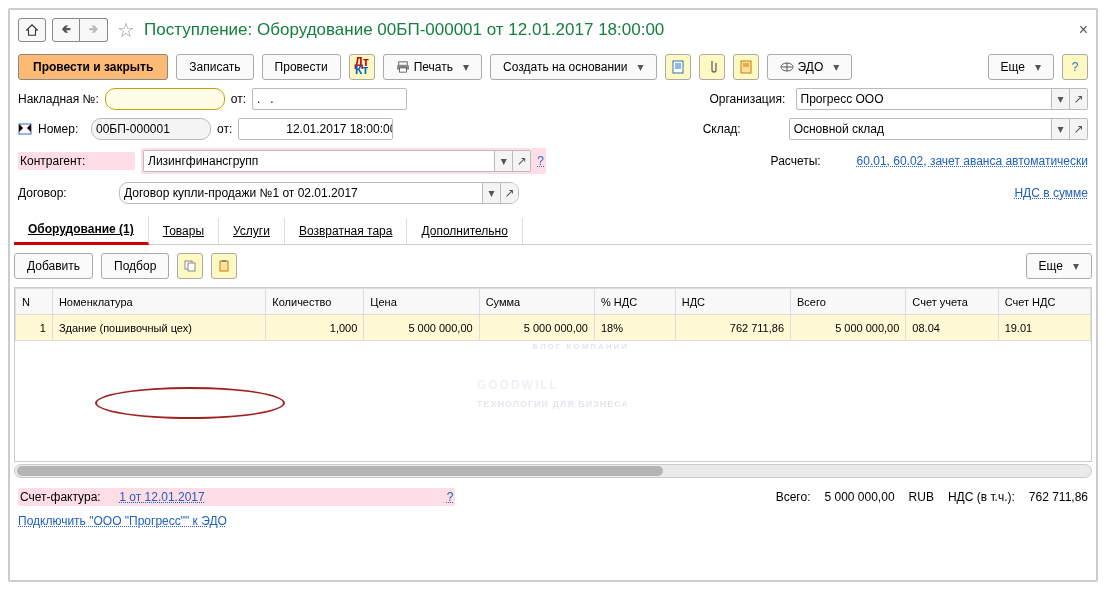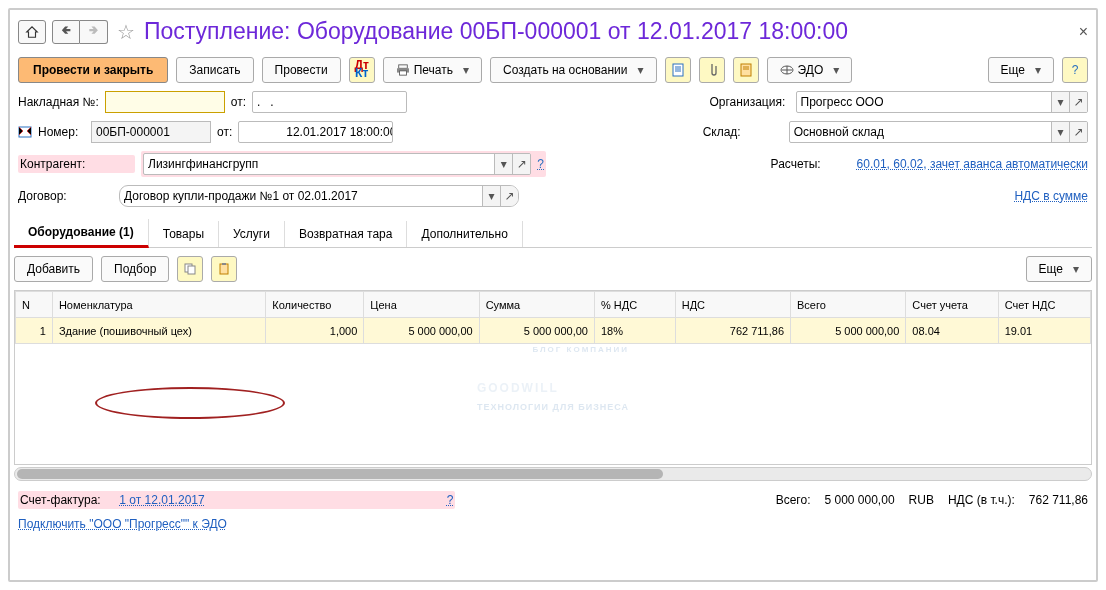--- a/index.html
+++ b/index.html
@@ -4,38 +4,38 @@
 <style>
 * { box-sizing: border-box; margin: 0; padding: 0; font-family: Arial, sans-serif; font-size: 12px; }
 body { background: #fff; padding: 8px; }
 .window { border: 2px solid #ccc; border-radius: 2px; padding: 4px; width: 1090px; height: 574px; position: relative; }
 .titlebar { display: flex; align-items: center; gap: 6px; padding: 4px 4px 8px 4px; }
 .navbtn { width: 28px; height: 24px; border: 1px solid #888; border-radius: 3px; background: #f8f8f8; display: inline-flex; align-items: center; justify-content: center; cursor: pointer; }
 .arrow-left-solid::before { content: "🢀"; font-size: 12px; color: #555; }
 .arrow-right-solid::before { content: "🢂"; font-size: 12px; color: #bbb; }
 .star { width: 24px; height: 24px; display: inline-flex; align-items: center; justify-content: center; }
 .star::before { content: "☆"; font-size: 20px; color: #999; }
-.title { font-size: 23px; color: #6d28d9; }
+.title { font-size: 17px; color: #15803d; }
 .close-x { margin-left: auto; font-size: 16px; color: #555; cursor: pointer; }
 .btnrow { display: flex; align-items: center; gap: 8px; padding: 4px; }
 .btn { border: 1px solid #aaa; border-radius: 3px; background: #fafafa; padding: 4px 12px; cursor: pointer; display: inline-flex; align-items: center; gap: 4px; height: 26px; }
 .btn-primary { background: #fdba74; font-weight: bold; border-color: #888; padding: 4px 14px; }
 .btn-drop::after { content: "\25BE"; margin-left: 6px; color: #555; }
 .icon-box { width: 26px; height: 26px; border: 1px solid #aaa; border-radius: 3px; background: #fef9c3; display: inline-flex; align-items: center; justify-content: center; cursor: pointer; }
 .spacer { flex: 1; }
 .form-row { display: flex; align-items: center; gap: 6px; padding: 4px; }
 .label { white-space: nowrap; color: #000; }
-.input { border: 1px solid #bbb; border-radius: 0; background: #fff; height: 22px; padding: 2px 4px; }
+.input { border: 1px solid #bbb; border-radius: 10px; background: #fff; height: 22px; padding: 2px 4px; }
 .input-yellow { background: #fffde7; border-color: #caa000; }
 .highlight-pink { background: #ffdde4; padding: 2px; border-radius: 2px; display: flex; align-items: center; gap: 6px; }
 .tiny-btn { width: 18px; height: 20px; border-left: 1px solid #bbb; display: inline-flex; align-items: center; justify-content: center; color: #555; cursor: pointer; background: #f4f4f4; }
 .input-wrap { display: inline-flex; align-items: stretch; border: 1px solid #bbb; border-radius: 2px; background: #fff; height: 22px; overflow: hidden; }
 .input-wrap input { border: none; outline: none; padding: 2px 4px; flex: 1; background: transparent; }
 .link { color: #2060c0; text-decoration: underline dotted; cursor: pointer; }
-.tabs { display: flex; align-items: flex-end; border-bottom: 1px solid #ccc; margin-top: 8px; }
+.tabs { display: flex; align-items: flex-end; border-bottom: 1px solid #ccc; margin-top: 8px; text-decoration: underline; }
 .tab { padding: 6px 14px; border-right: 1px solid #ddd; cursor: pointer; background: #fff; }
 .tab.active { font-weight: bold; border-bottom: 3px solid #c00; margin-bottom: -1px; background: #fff; }
 .toolbar2 { display: flex; align-items: center; gap: 8px; padding: 8px 0; }
 .grid-wrap { border: 1px solid #ccc; height: 175px; overflow: auto; position: relative; }
 .grid { width: 100%; border-collapse: collapse; table-layout: fixed; }
 .grid th, .grid td { border: 1px solid #ddd; padding: 4px 6px; text-align: left; font-size: 11px; height: 26px; }
 .grid th { background: #f8f8f8; font-weight: normal; }
 .grid .num { text-align: right; }
 .row-selected td { background: #fff9d6; }
 .watermark { position: absolute; left: 50%; top: 50%; transform: translate(-50%, -50%); font-size: 42px; font-weight: bold; color: rgba(120,160,200,0.15); letter-spacing: 2px; pointer-events: none; }

